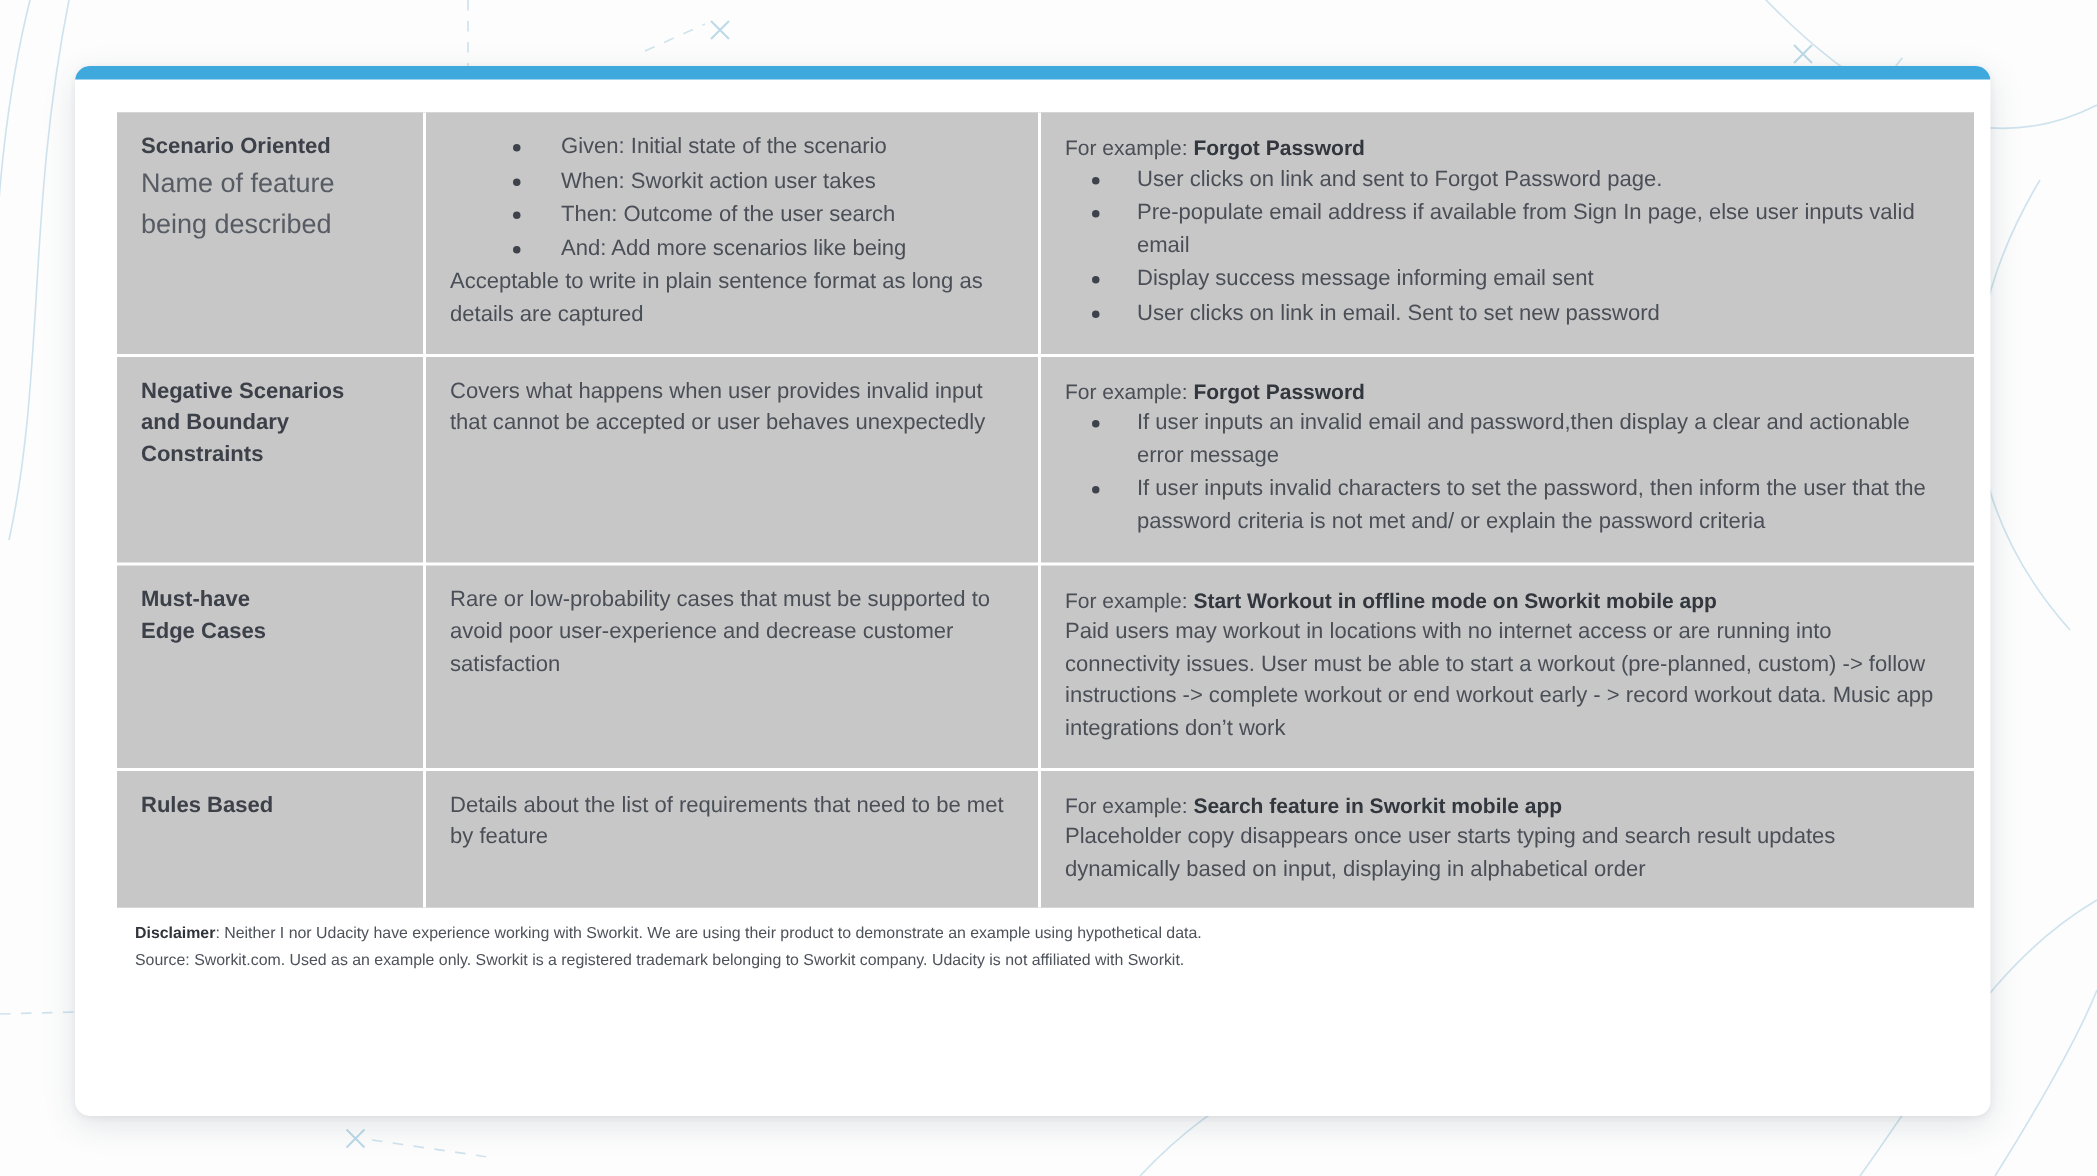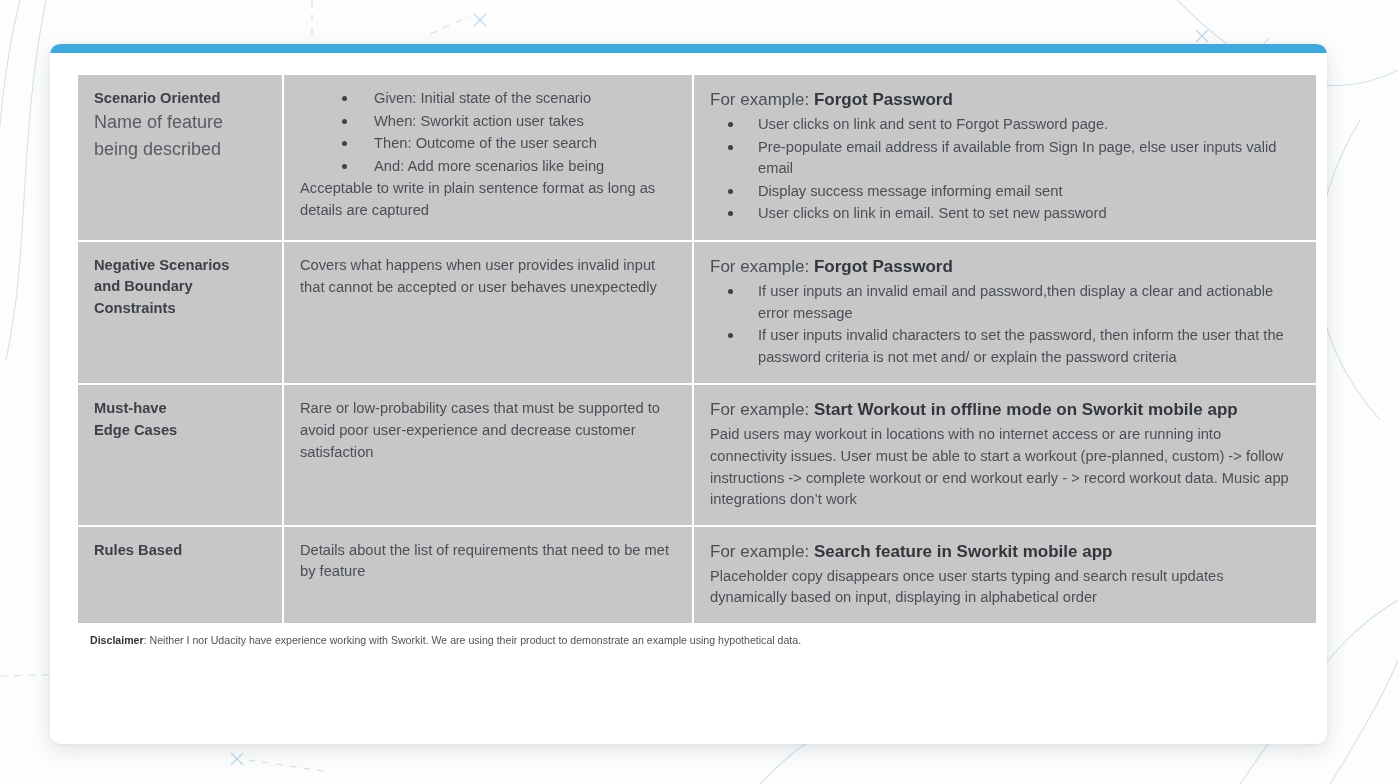--- a/index.html
+++ b/index.html
@@ -80,21 +80,21 @@
   }
   .cat-sub {
     display: block;
     color: #575c64;
     font-size: 18px;
     line-height: 1.47;
   }
 
   .example-head {
     color: #4a4f57;
-    font-size: 17px;
+    font-size: 14px;
     margin-bottom: 1px;
   }
   .example-head b { color: #32363d; }
 
   ul.bul {
     list-style: none;
     margin: 0;
     padding: 0;
   }
   ul.bul li {
@@ -253,16 +253,17 @@
             </div>
             <div class="body-text">Placeholder copy disappears once user starts typing and search result updates dynamically based on input, displaying in alphabetical order</div>
           </td>
         </tr>
 
       </tbody>
     </table>
 
     <div class="disclaimer">
       <div><b>Disclaimer</b><span>: Neither I nor Udacity  have experience working with Sworkit. We are using their product to demonstrate an example using hypothetical data.</span></div>
+      <div>Source: Sworkit.com. Used as an example only. Sworkit is a registered trademark belonging to Sworkit company.  Udacity is not affiliated with Sworkit.</div>
     </div>
 
   </div>
 </div>
 
 </body></html>

